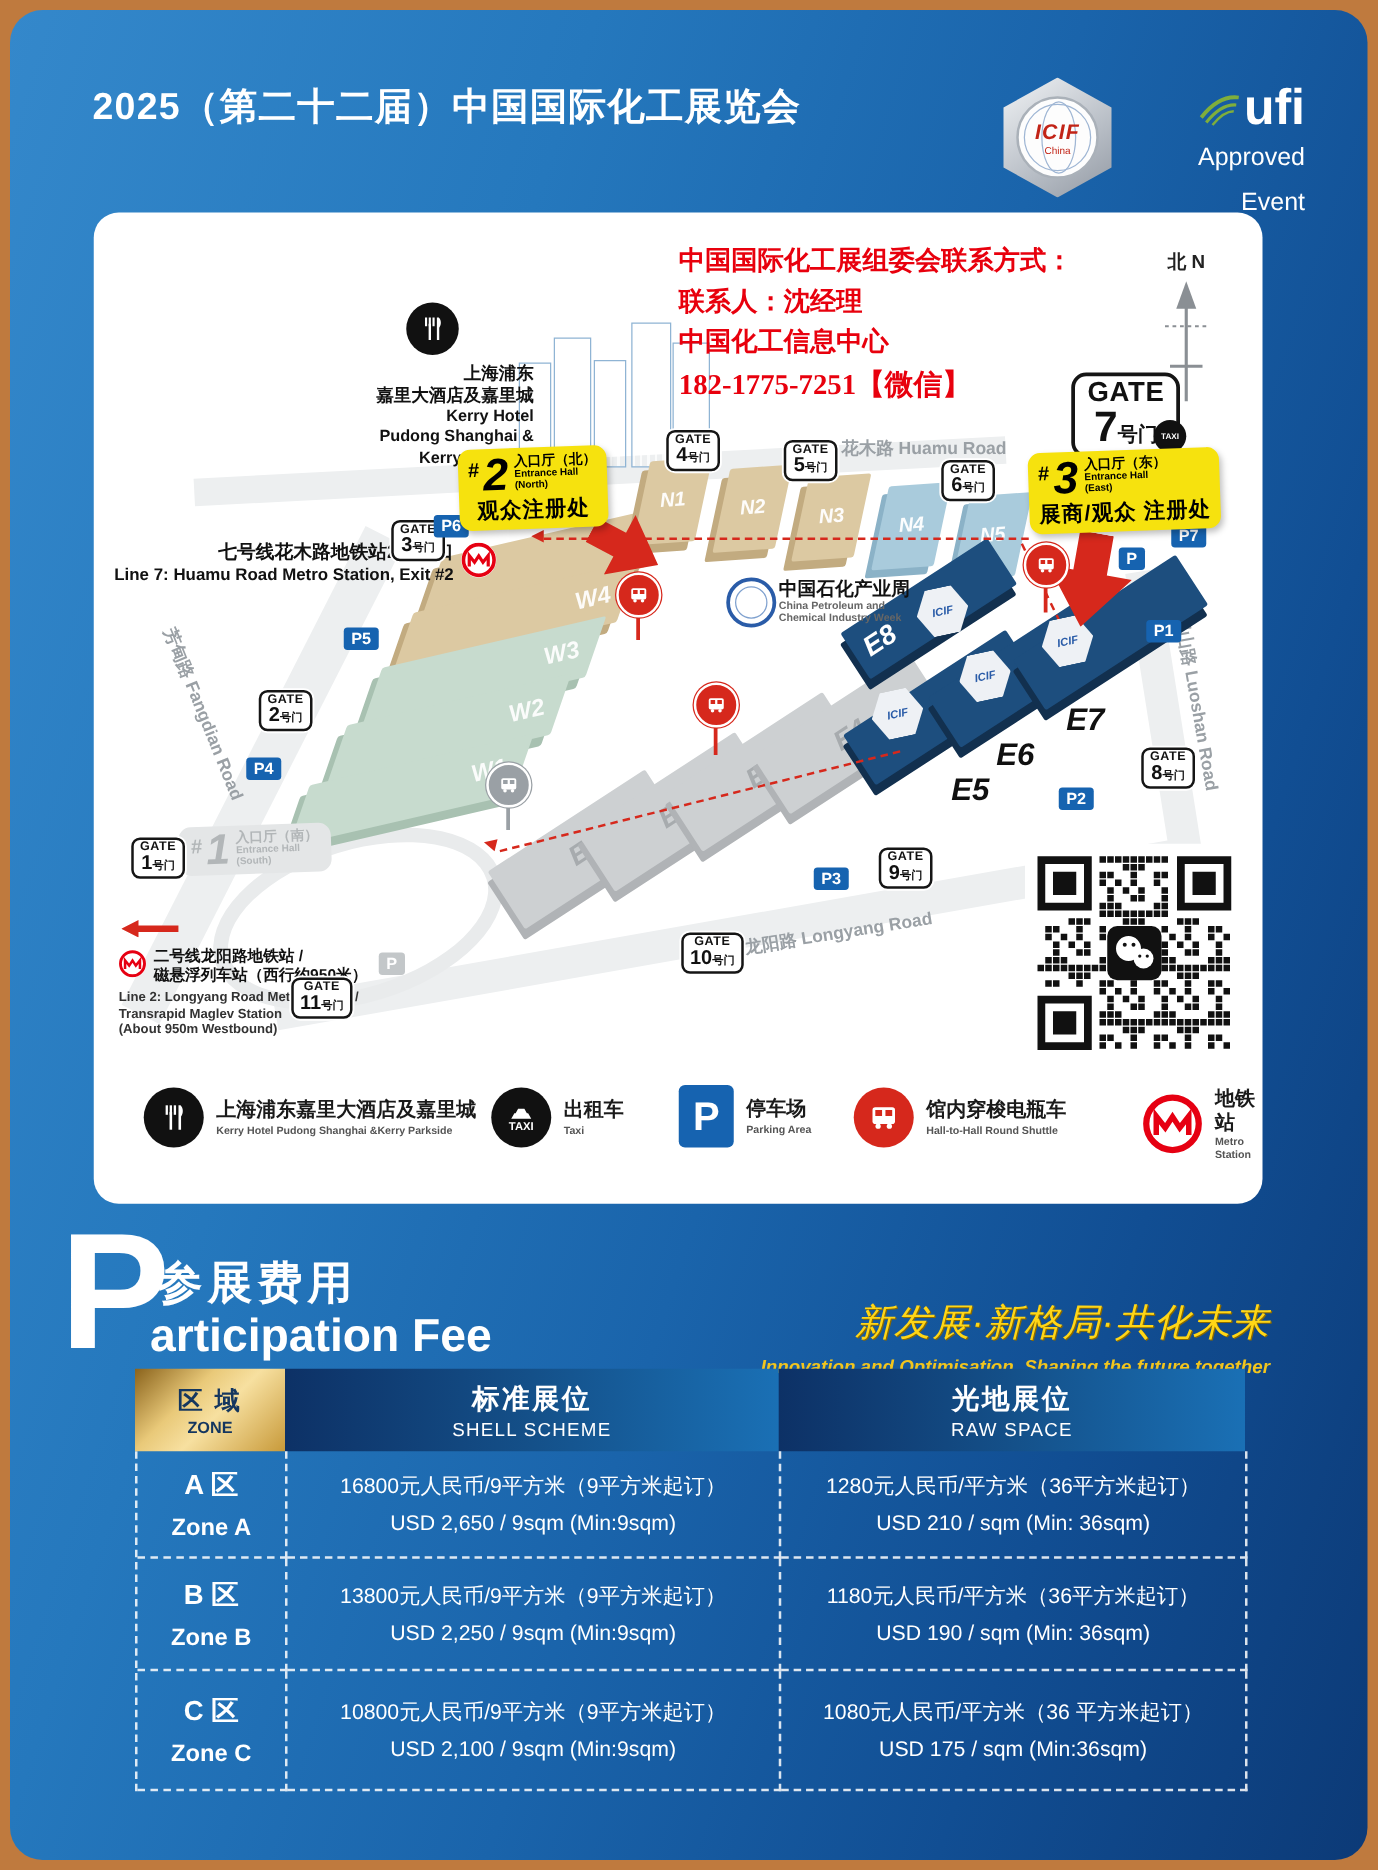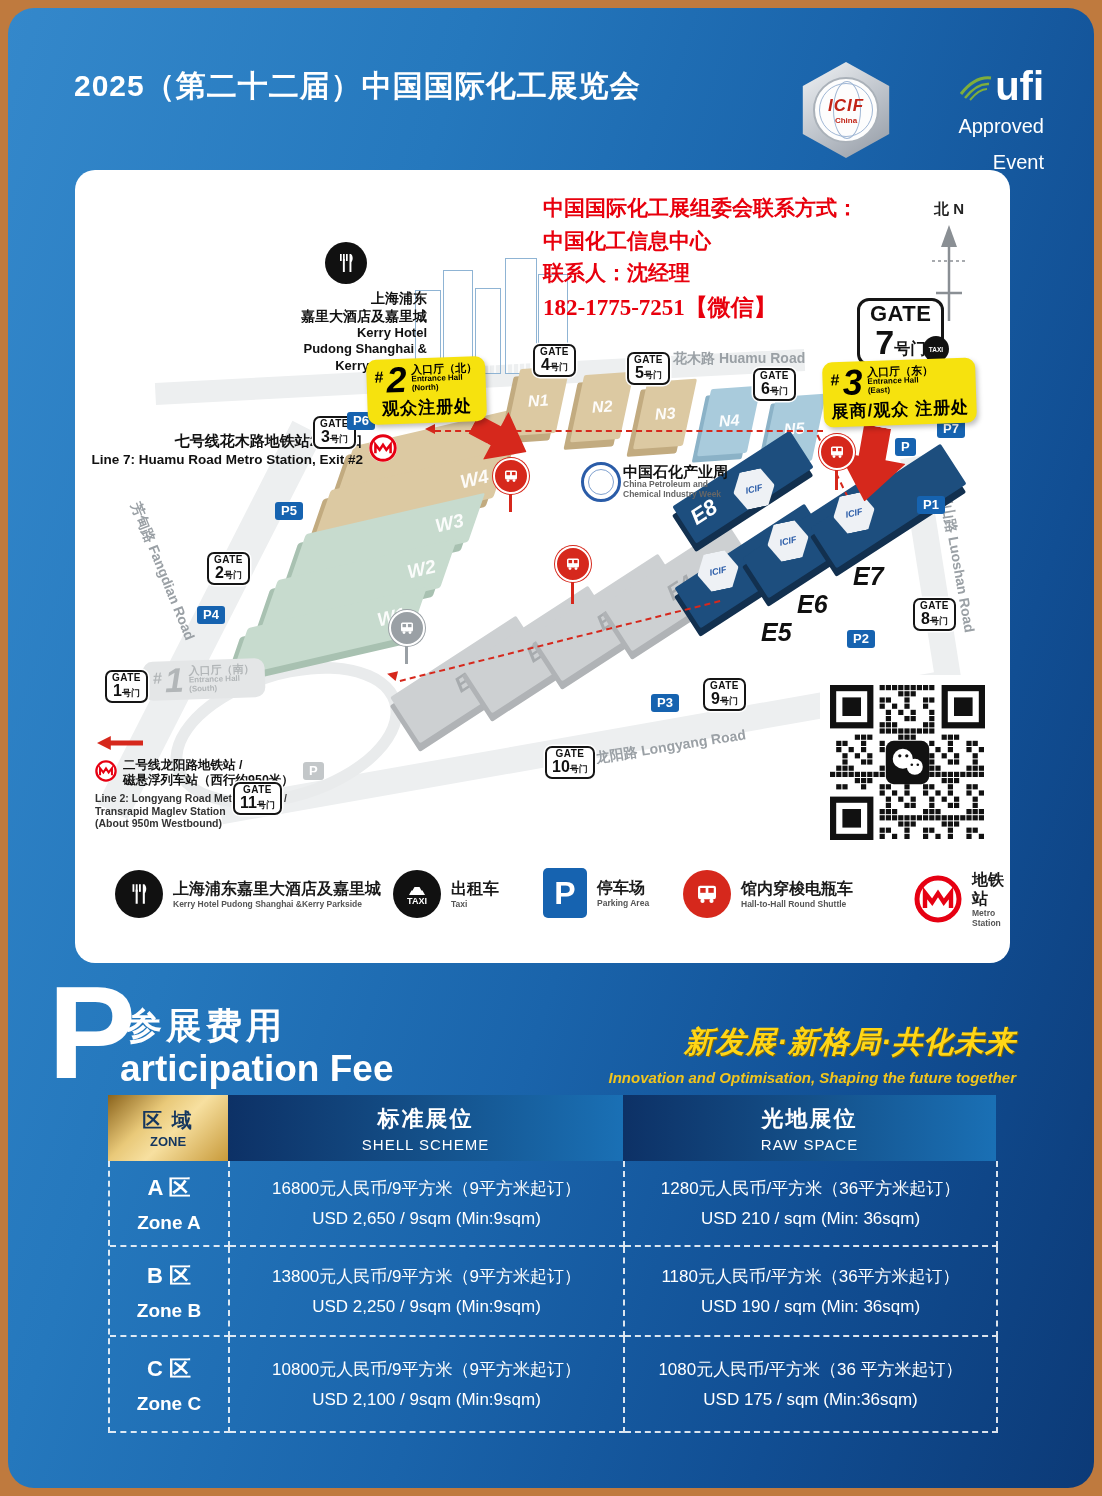--- a/index.html
+++ b/index.html
@@ -14,21 +14,21 @@
   .hdr-title .t2{font-size:29px;}
   .icif-hex{left:790px;top:52px;width:96px;height:100px;
      background:linear-gradient(145deg,#f4f6f8,#b7bdc5 60%,#8f96a0);
      clip-path:polygon(50% 2%,95% 26%,95% 74%,50% 98%,5% 74%,5% 26%);
      display:flex;align-items:center;justify-content:center;}
   .icif-globe{width:62px;height:62px;border-radius:50%;background:#fdfdfd;border:2px solid #aab1b9;
      display:flex;flex-direction:column;align-items:center;justify-content:center;position:relative;overflow:hidden;}
   .icif-globe:before{content:"";position:absolute;inset:4px;border-radius:50%;border:1px solid #9fb6d4;}
   .icif-globe:after{content:"";position:absolute;left:50%;top:2px;bottom:2px;width:26px;margin-left:-13px;border-radius:50%;border:1px solid #9fb6d4;}
   .icif-globe .big{font-size:17px;font-weight:800;font-style:italic;color:#c22417;z-index:2;letter-spacing:1px;}
-  .icif-globe .sml{font-size:8px;font-weight:700;color:#c22417;z-index:2;}
+  .icif-globe .sml{font-size:8px;font-weight:400;color:#c22417;z-index:2;}
   .ufi{left:916px;top:62px;color:#fff;text-align:right;width:120px;}
   .ufi .row1{display:flex;align-items:flex-end;justify-content:flex-end;gap:2px;}
   .ufi .name{font-size:40px;font-weight:700;line-height:.8;}
   .ufi .l2{font-size:20px;line-height:1.15;margin-top:13px;}
 
   
   #map-card{left:67px;top:162px;width:935px;height:793px;background:#fff;border-radius:20px;overflow:hidden;}
   .road{background:#edeff0;z-index:0;}
   .roadlbl{color:#9aa0a5;font-weight:700;font-size:14px;white-space:nowrap;z-index:1;}
   .oval{left:92px;top:498px;width:215px;height:110px;border:12px solid #e9ebec;border-radius:50%;transform:rotate(-17deg);z-index:0;}
@@ -133,21 +133,21 @@
   .lg-p{width:44px;height:50px;background:#1663b0;border-radius:5px;display:flex;align-items:center;justify-content:center;color:#fff;font-size:32px;font-weight:800;}
 
   
   #qr-wrap{left:745px;top:505px;width:172px;height:178px;background:#fff;z-index:8;}
 
   
   .bigP{left:40px;top:966px;color:#fff;font-size:132px;font-weight:800;line-height:.9;}
   .feezh{left:118px;top:994px;color:#fff;font-size:36px;font-weight:800;letter-spacing:4px;}
   .feeen{left:112px;top:1040px;color:#fff;font-size:37px;font-weight:800;}
   .slogan{left:560px;top:1014px;width:448px;text-align:right;}
-  .slogan .z{color:#ffd616;font-size:30px;font-weight:700;font-style:italic;letter-spacing:1px;text-shadow:1px 1px 0 #8a6a00;}
+  .slogan .z{color:#ffd616;font-size:30px;font-weight:400;font-style:italic;letter-spacing:1px;text-shadow:1px 1px 0 #8a6a00;margin-top:16px;}
   .slogan .e{color:#f2c51d;font-size:15px;font-weight:700;font-style:italic;margin-top:6px;}
 
   .fee-table{left:100px;top:1087px;width:888px;z-index:2;}
   .fee-head{display:grid;grid-template-columns:120px 395px 373px;height:66px;}
   .gold-cell{background:linear-gradient(135deg,#8a631c 0%,#e9c979 35%,#f7e0a0 55%,#c89a3a 100%);
              display:flex;flex-direction:column;align-items:center;justify-content:center;color:#14365f;}
   .gold-cell .z{font-size:20px;font-weight:800;letter-spacing:2px;}
   .gold-cell .e{font-size:13px;font-weight:700;}
   .bluehead{background:linear-gradient(90deg,#0d3166 0%,#145089 50%,#1a70b5 100%);display:flex;flex-direction:column;align-items:center;justify-content:center;color:#fff;}
   .bluehead .z{font-size:22px;font-weight:800;letter-spacing:2px;}
@@ -194,22 +194,22 @@
     <div class="abs road" style="left:852px;top:285px;width:26px;height:345px;transform:rotate(-9deg);"></div>
     <div class="abs oval"></div>
 
     <div class="abs roadlbl" style="left:598px;top:180px;">花木路  Huamu Road</div>
     <div class="abs roadlbl" style="left:68px;top:330px;transform:rotate(68deg);transform-origin:left top;">芳甸路  Fangdian Road</div>
     <div class="abs roadlbl" style="left:878px;top:320px;transform:rotate(80deg);transform-origin:left top;">罗山路  Luoshan Road</div>
     <div class="abs roadlbl" style="left:520px;top:568px;transform:rotate(-9deg);">龙阳路  Longyang Road</div>
 
     <div class="abs contact">
       <div>中国国际化工展组委会联系方式：</div>
+      <div>联系人：沈经理</div>
       <div>中国化工信息中心</div>
-      <div>联系人：沈经理</div>
       <div class="ph">182-1775-7251【微信】</div>
     </div>
 
     <div class="abs compass">
       <span>北</span>
       <span>N</span>
       <svg width="34" height="104">
         <polygon points="17,4 9,26 25,26" fill="#8a8f94"></polygon>
         <line x1="17" y1="24" x2="17" y2="100" stroke="#8a8f94" stroke-width="2.5"></line>
         <line x1="0" y1="40" x2="34" y2="40" stroke="#8a8f94" stroke-width="1.5" stroke-dasharray="3 3"></line>

